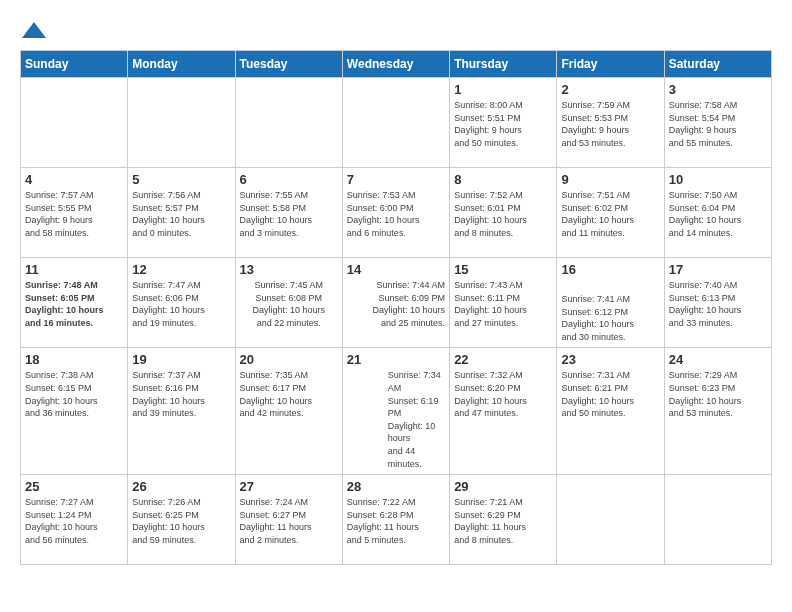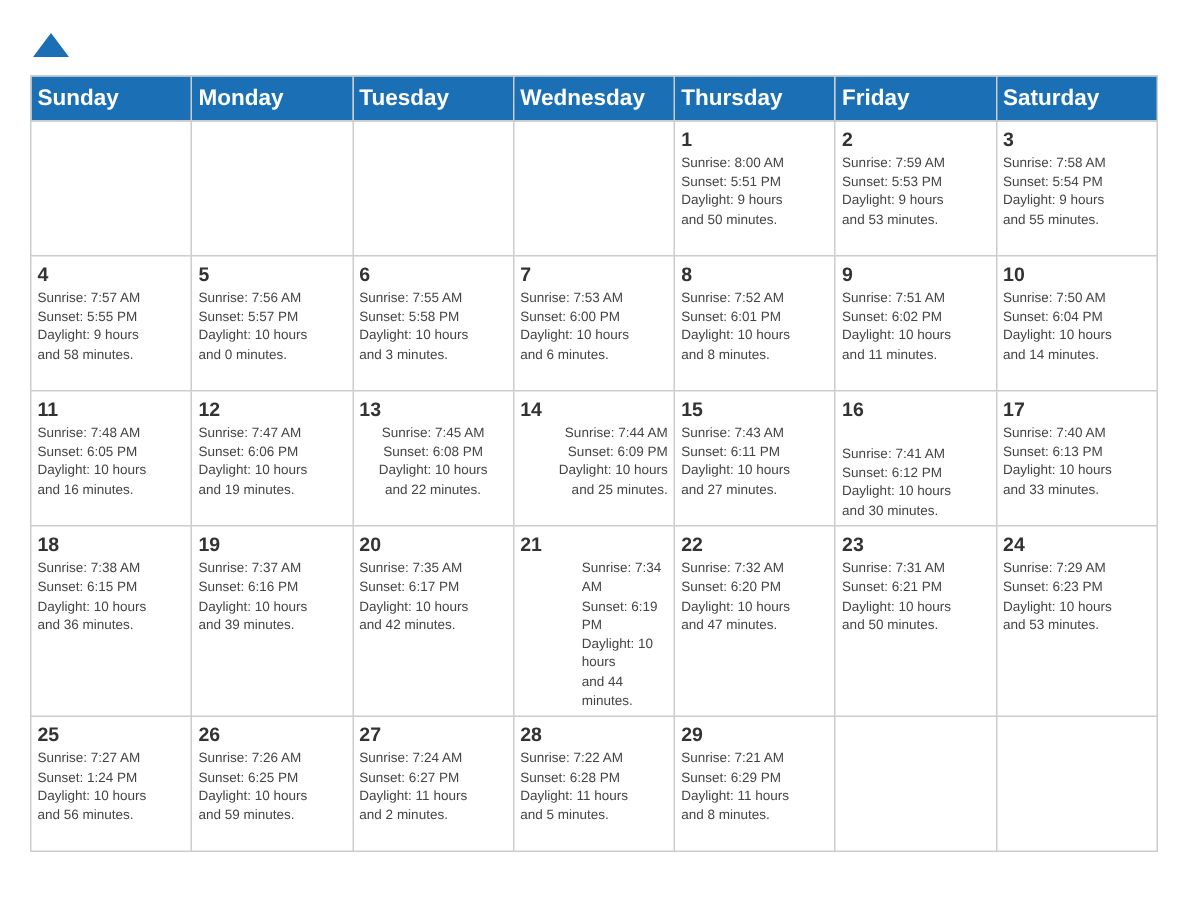--- a/index.html
+++ b/index.html
@@ -48,21 +48,21 @@
       color: #555;
     }
     table {
       width: 100%;
       border-collapse: collapse;
       table-layout: fixed;
     }
     th {
       background-color: #1a6fb5;
       color: #fff;
-      font-size: 15px;
+      font-size: 12px;
       font-weight: bold;
       padding: 6px 4px;
       text-align: left;
       border: 1px solid #ccc;
     }
     td {
       border: 1px solid #ccc;
       vertical-align: top;
       padding: 4px;
       font-size: 9.5px;
@@ -196,21 +196,21 @@
           <div class="day-number">10</div>
           <div class="day-info" style="white-space: pre-line;">Sunrise: 7:50 AM
 Sunset: 6:04 PM
 Daylight: 10 hours
 and 14 minutes.</div>
         </td>
       </tr>
       <tr class="week-row">
         <td>
           <div class="day-number">11</div>
-          <div class="day-info" style="white-space: pre-line;">Sunrise: 7:48 AM
+          <div class="day-info" style="white-space: pre-line; font-weight: bold;">Sunrise: 7:48 AM
 Sunset: 6:05 PM
 Daylight: 10 hours
 and 16 minutes.</div>
         </td>
         <td>
           <div class="day-number">12</div>
           <div class="day-info" style="white-space: pre-line;">Sunrise: 7:47 AM
 Sunset: 6:06 PM
 Daylight: 10 hours
 and 19 minutes.</div>

